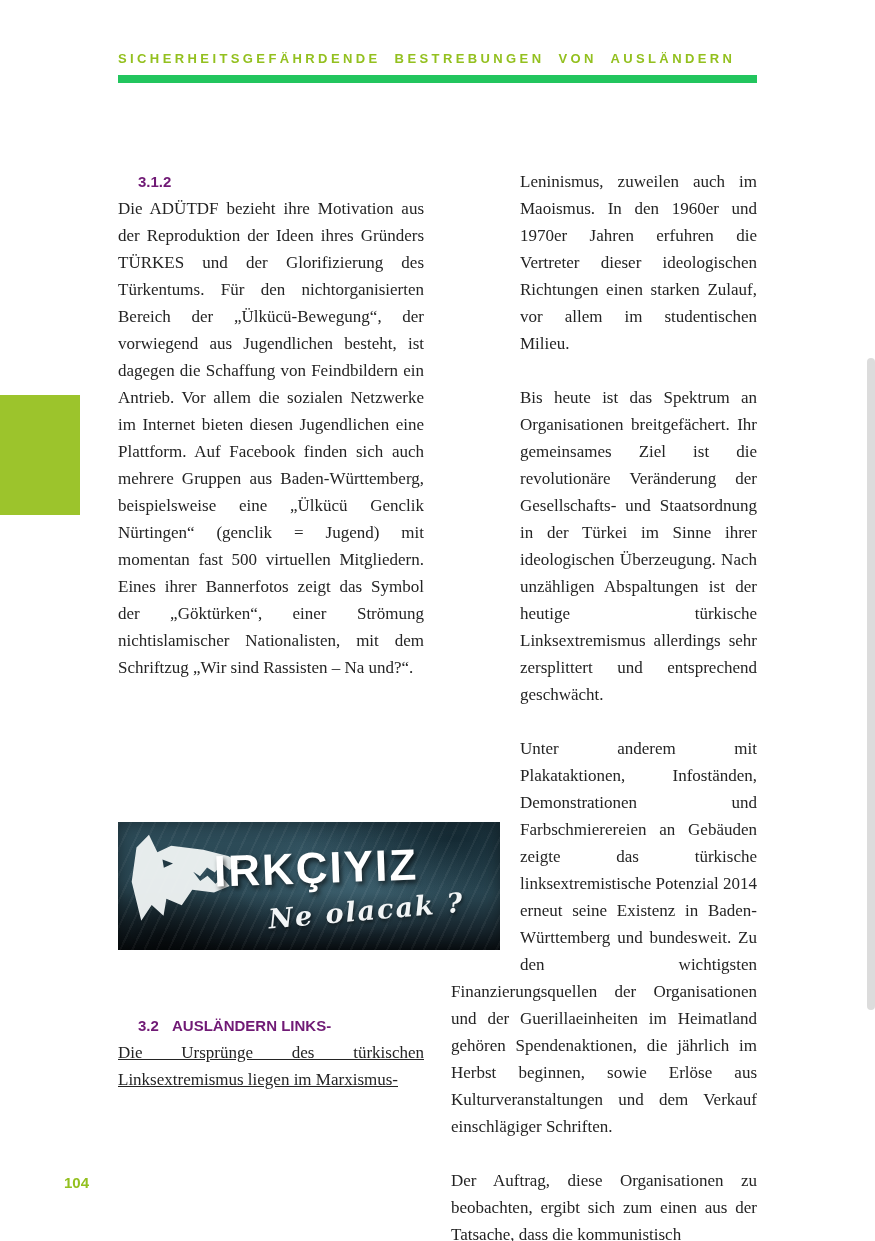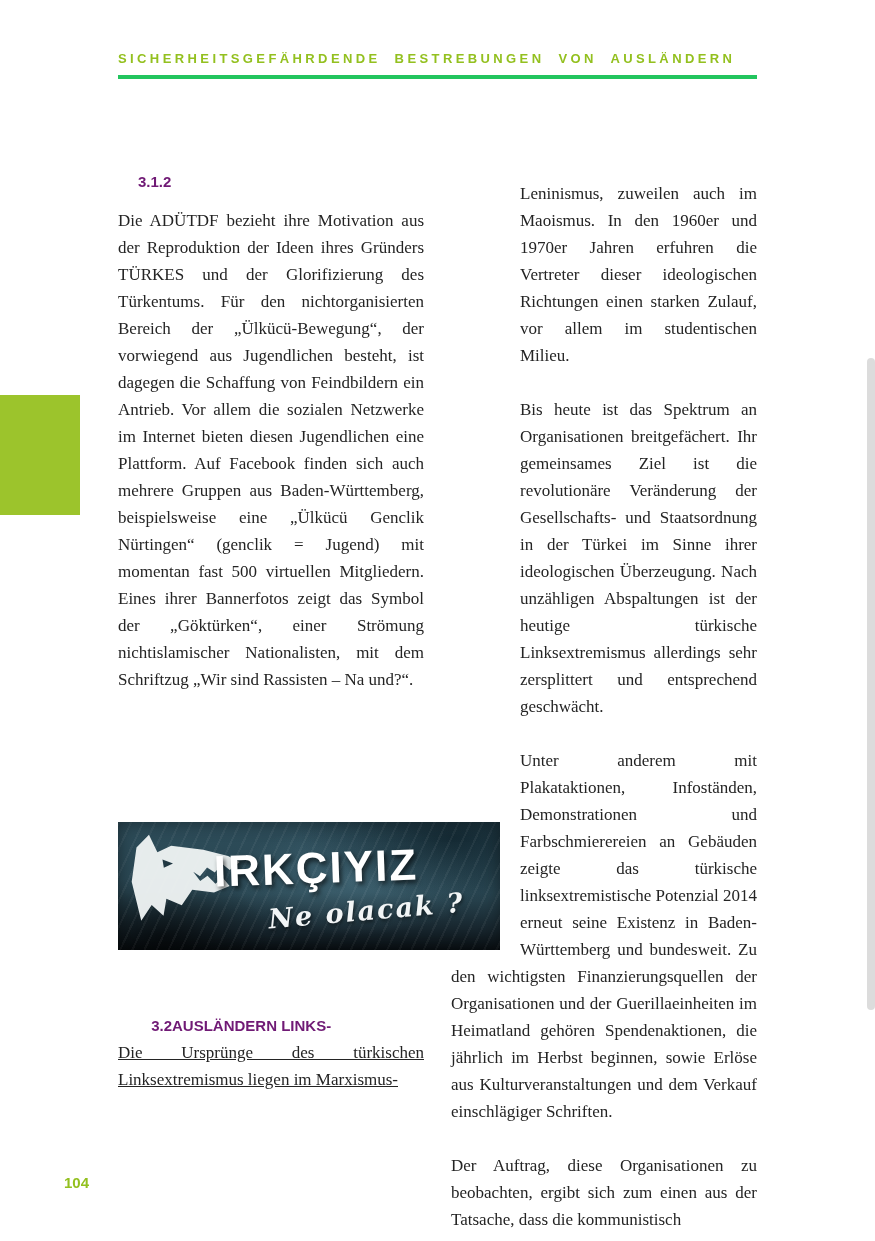--- a/index.html
+++ b/index.html
@@ -4,38 +4,38 @@
 <style>
   html, body { margin:0; padding:0; background:#ffffff; }
   .page {
     position:relative; width:875px; height:1241px; background:#ffffff;
     font-family:"Liberation Serif", serif; overflow:hidden;
   }
 
   
   .running-head {
     position:absolute; left:118px; top:51px; width:639px;
-    border-bottom:4px solid #22c55e; padding-bottom:9px;
+    border-bottom:8px solid #22c55e; padding-bottom:9px;
     font-family:"Liberation Sans", sans-serif; font-weight:bold;
     font-size:13px; letter-spacing:3.4px; word-spacing:7px;
     color:#93c01f; white-space:nowrap;
   }
 
   
   .chapter-tab { position:absolute; left:0; top:395px; width:80px; height:120px; background:#9cc42c; }
 
   
   .scrollbar-thumb { position:absolute; right:0; top:358px; width:8px; height:652px; background:#dcdcdc; border-radius:4px; }
 
   
   .col {
     position:absolute; width:306px; font-size:17px; line-height:27px;
     color:#242424; text-align:justify; hyphens:auto; -webkit-hyphens:auto;
   }
-  .col p { margin:12px 0 27px 0; }
+  .col p { margin:0 0 27px 0; }
   .col p:last-child { margin-bottom:0; }
   .col-left  { left:118px; top:168px; }
   .col-right { left:451px; top:168px; }
 
   
   .sec-heading {
     font-family:"Liberation Sans", sans-serif; font-weight:bold;
     color:#701a75; font-size:15px; line-height:27px;
     padding-left:20px; text-align:left; hyphens:none;
   }
@@ -112,21 +112,21 @@
            L113,45 L105,38 L97,47 L89,41 L81,50 L74,45
            L81,55 L89,50 L97,59 L105,53 L112,62
            L95,68 L72,64 L60,80 L44,72 L40,90 L28,78 Z"></path>
       <path fill="#203842" d="M42,30 l11,5 l-10,4 z"></path>
     </svg>
     <div class="banner-main-text">IRKÇIYIZ</div>
     <div class="banner-sub-text">Ne olacak ?</div>
   </div>
 
   <div class="sec-32-block">
-    <div class="sec-heading" style="padding-left:20px;text-align:right;">
+    <div class="sec-heading" style="padding-left:20px;">
       <div class="h-row">
         <span class="h-num">3.2</span>
         <span>AUSLÄNDERN LINKS-</span>
       </div>
     </div>
     <p>Die Ursprünge des türkischen Linksextremismus liegen im Marxismus-</p>
   </div>
 
   <div class="col col-right">
     <div class="intrusion"></div>

